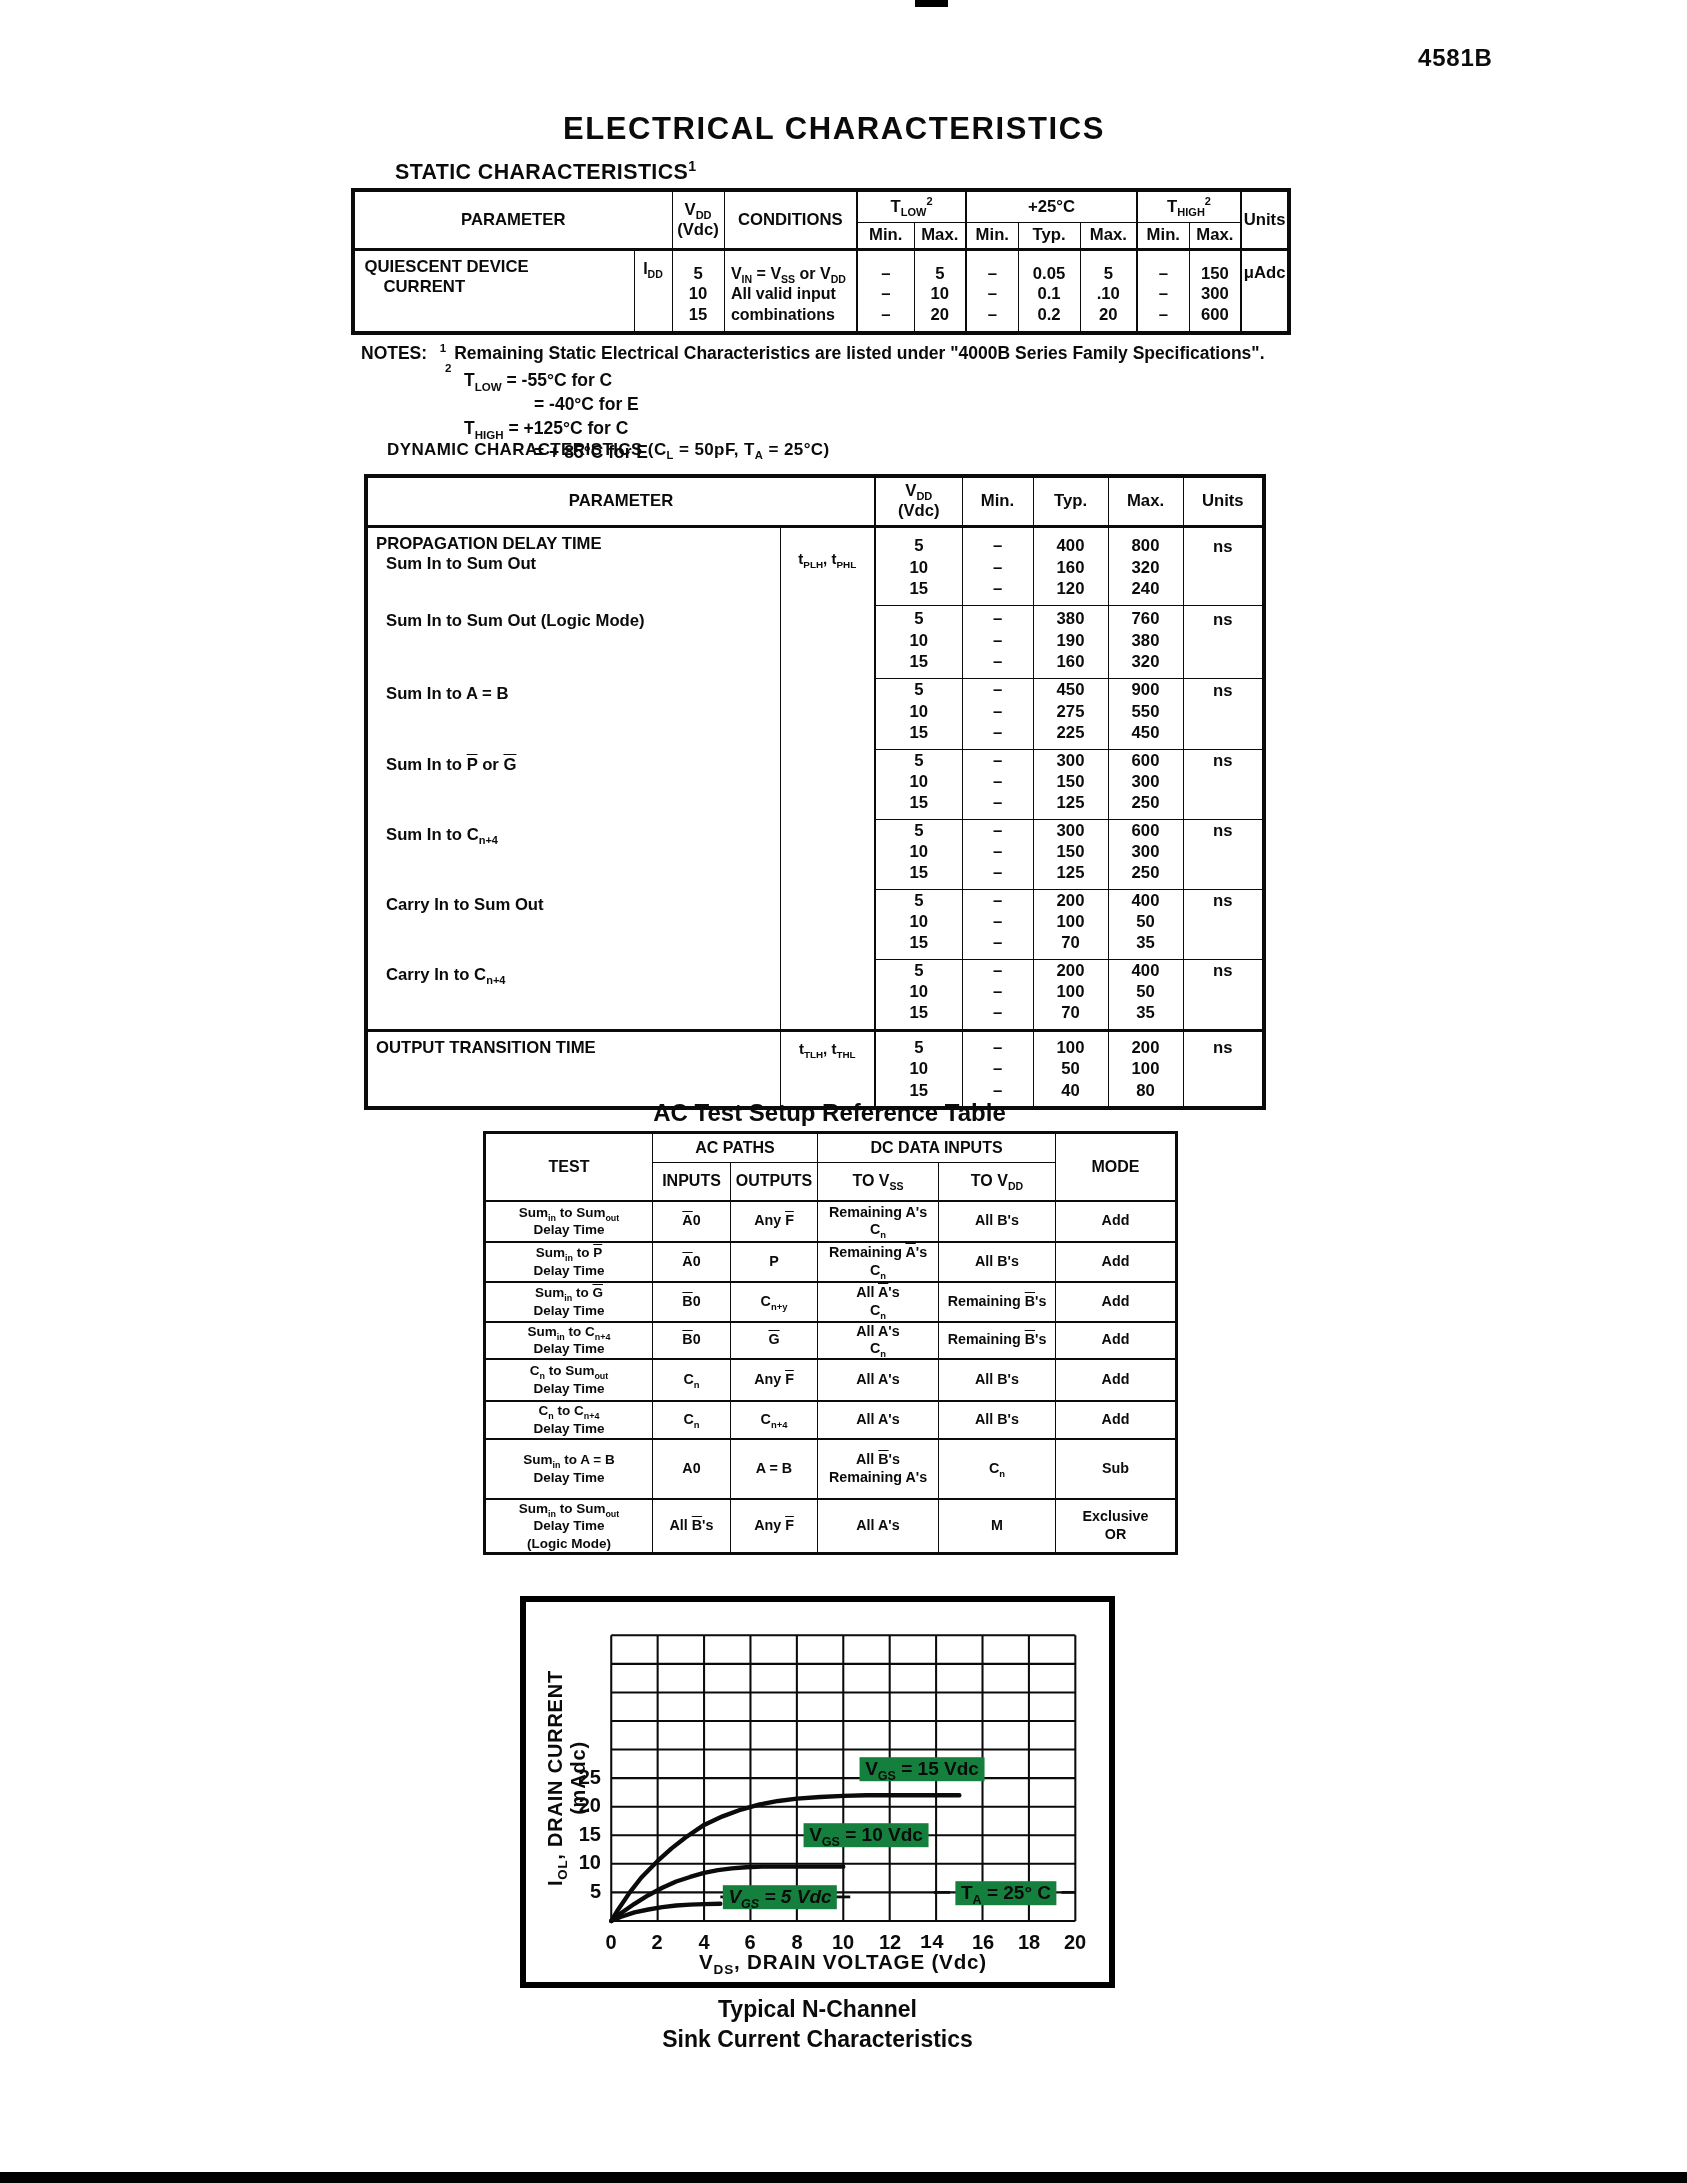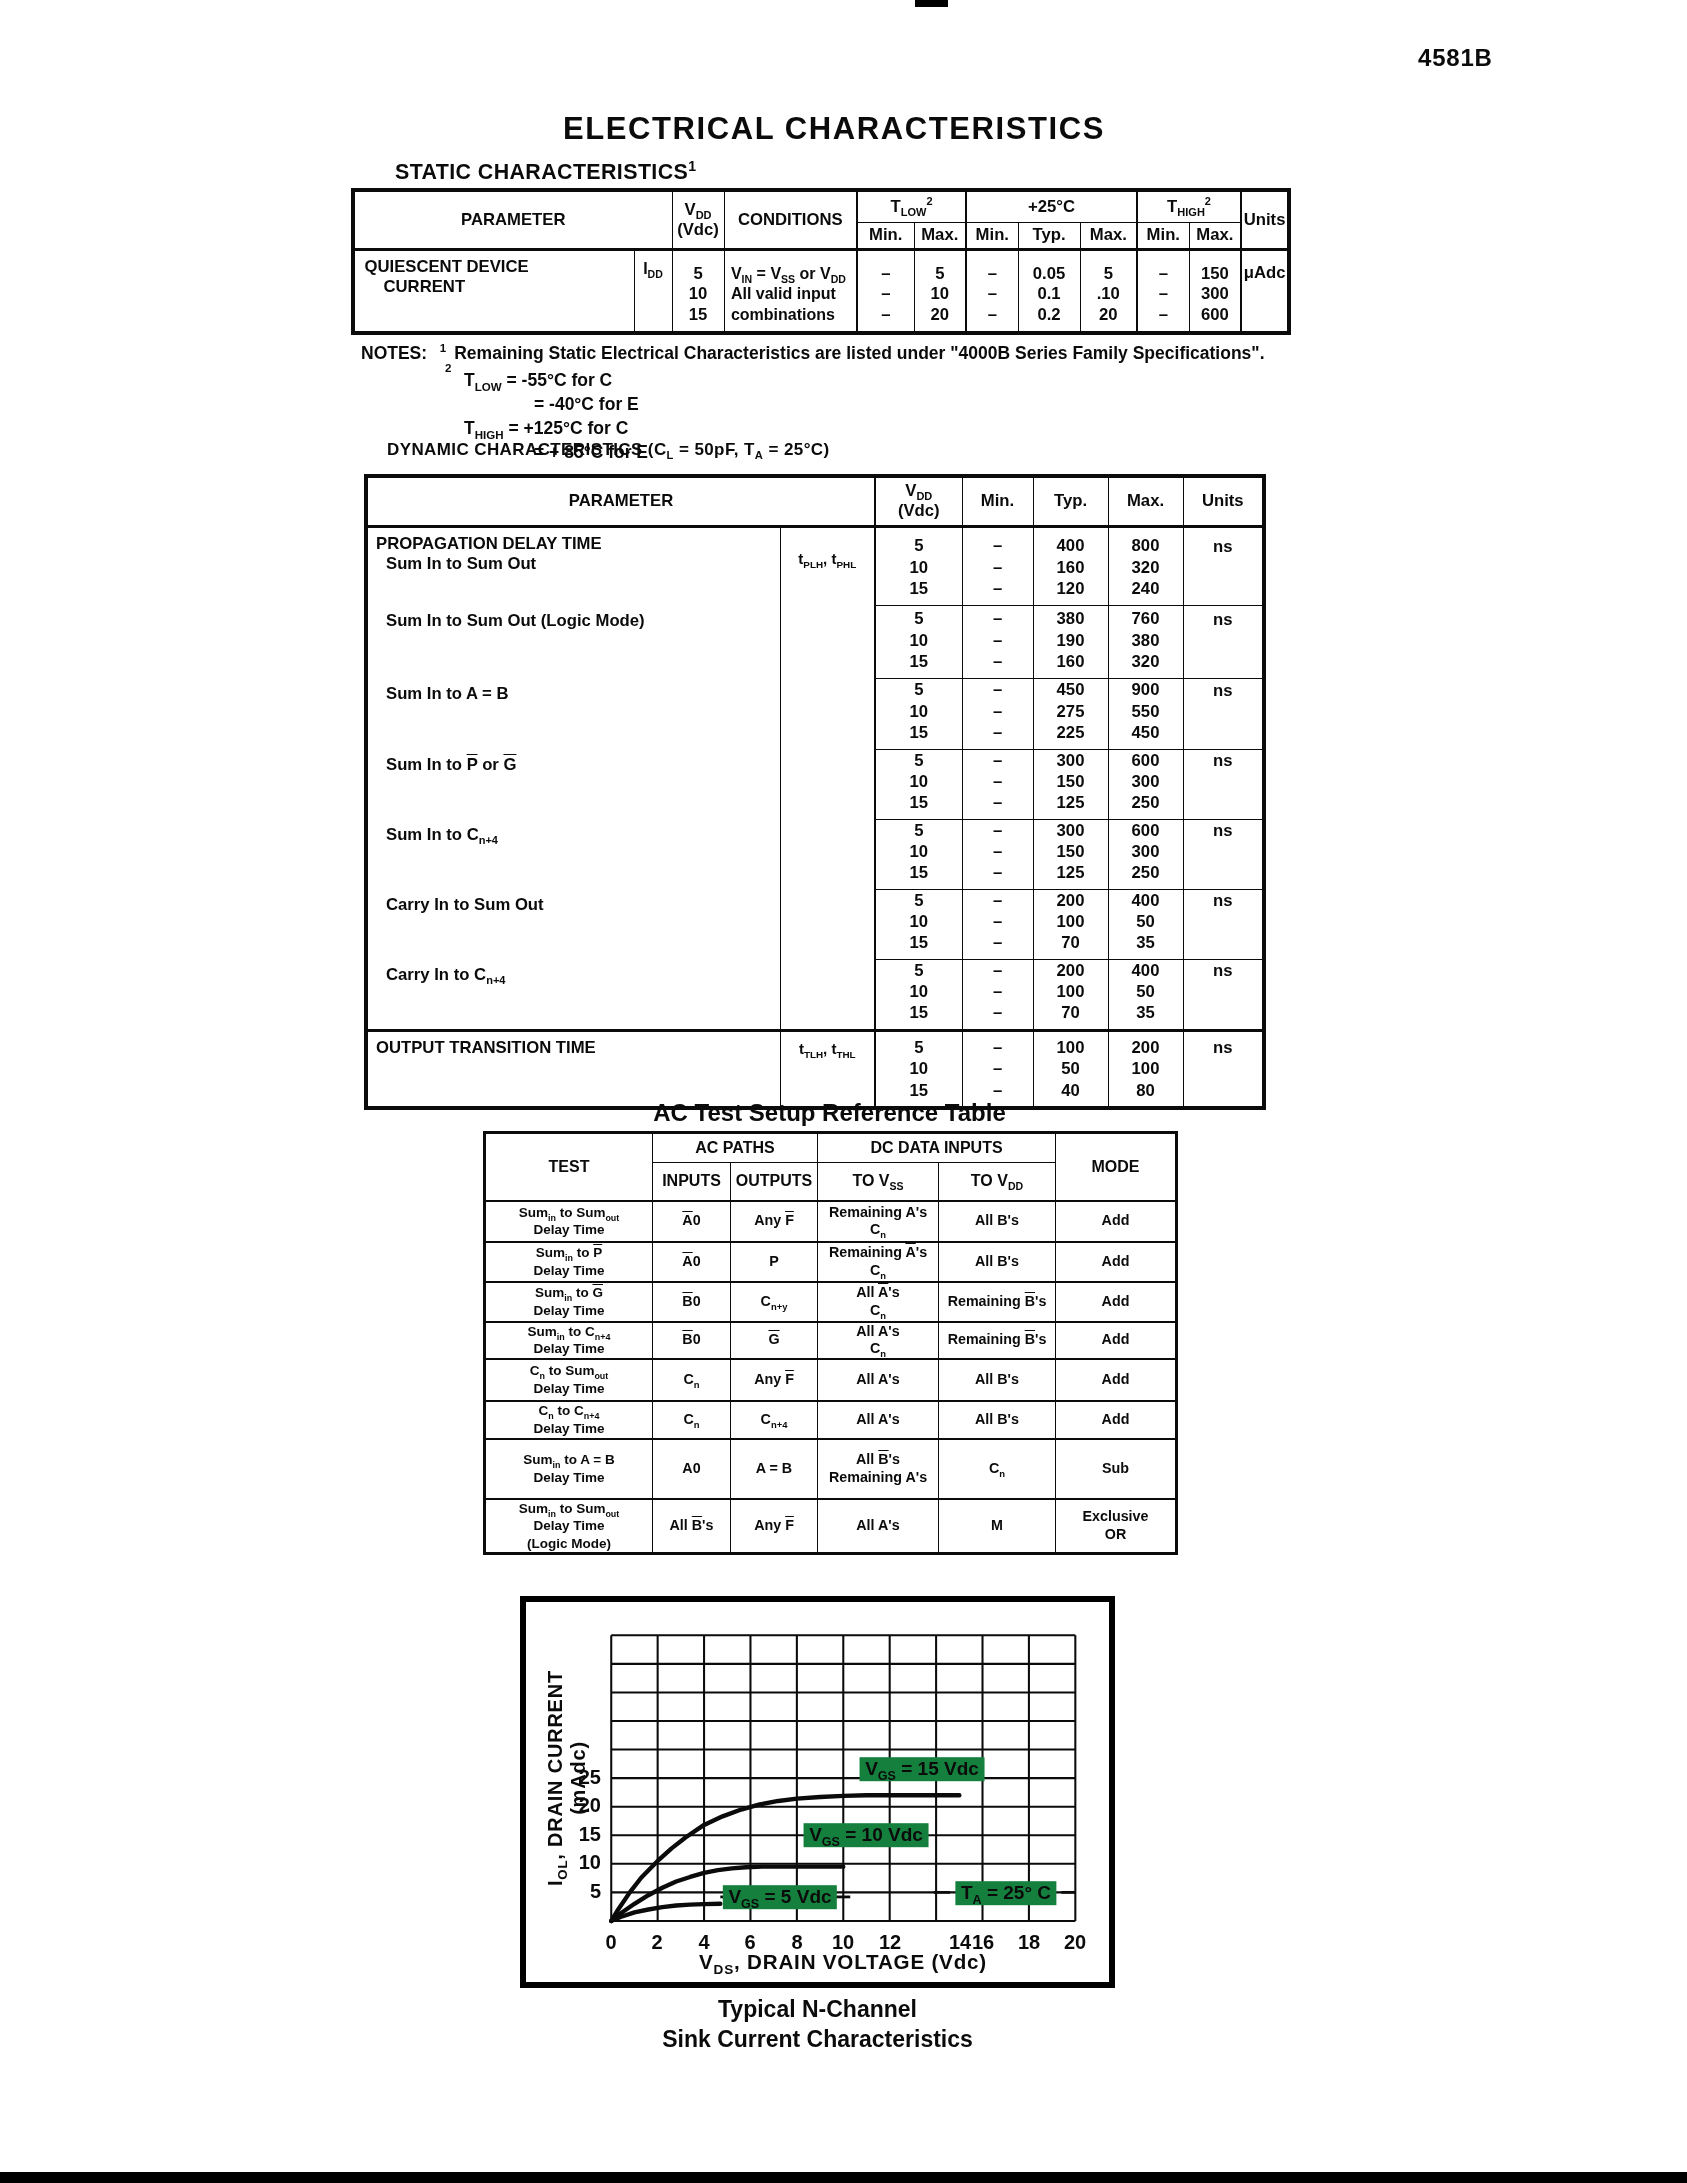--- a/index.html
+++ b/index.html
@@ -411,32 +411,32 @@
       </svg>
     <div class="y-axis-title">I<sub>OL</sub>, DRAIN CURRENT (mAdc)</div>
     <div class="x-axis-title">V<sub>DS</sub>, DRAIN VOLTAGE (Vdc)</div>
   <div class="ctx" style="left: 85px; top: 329px;">0</div>
       <div class="ctx" style="left: 131px; top: 329px;">2</div>
       <div class="ctx" style="left: 178px; top: 329px;">4</div>
       <div class="ctx" style="left: 224px; top: 329px;">6</div>
       <div class="ctx" style="left: 271px; top: 329px;">8</div>
       <div class="ctx" style="left: 317px; top: 329px;">10</div>
       <div class="ctx" style="left: 364px; top: 329px;">12</div>
-      <div class="ctx" style="left: 434px; top: 329px;">14</div>
+      <div class="ctx" style="left: 406px; top: 329px; font-family: Liberation Mono, monospace;">14</div>
       <div class="ctx" style="left: 457px; top: 329px;">16</div>
       <div class="ctx" style="left: 503px; top: 329px;">18</div>
       <div class="ctx" style="left: 549px; top: 329px;">20</div>
       <div class="cty" style="left: 18px; top: 278px;">5</div>
       <div class="cty" style="left: 18px; top: 249px;">10</div>
       <div class="cty" style="left: 18px; top: 221px;">15</div>
       <div class="cty" style="left: 18px; top: 192px;">20</div>
       <div class="cty" style="left: 18px; top: 164px;">25</div>
       <div class="cann" style="left: 396px; top: 167px;">V<sub>GS</sub> = 15 Vdc</div>
       <div class="cann" style="left: 340px; top: 233px;">V<sub>GS</sub> = 10 Vdc</div>
-      <div class="cann" style="left: 254px; top: 295px;">V<sub>GS</sub> = 5 Vdc</div>
+      <div class="cann" style="left: 254px; top: 295px; font-style: italic;">V<sub>GS</sub> = 5 Vdc</div>
       <div class="cann" style="left: 480px; top: 291px;">T<sub>A</sub> = 25° C</div>
     </div>
 
   <div id="graph-caption">
     <div>Typical N-Channel</div>
     <div>Sink Current Characteristics</div>
   </div>
 
   <div id="bottom-bar"></div>
 </div>

